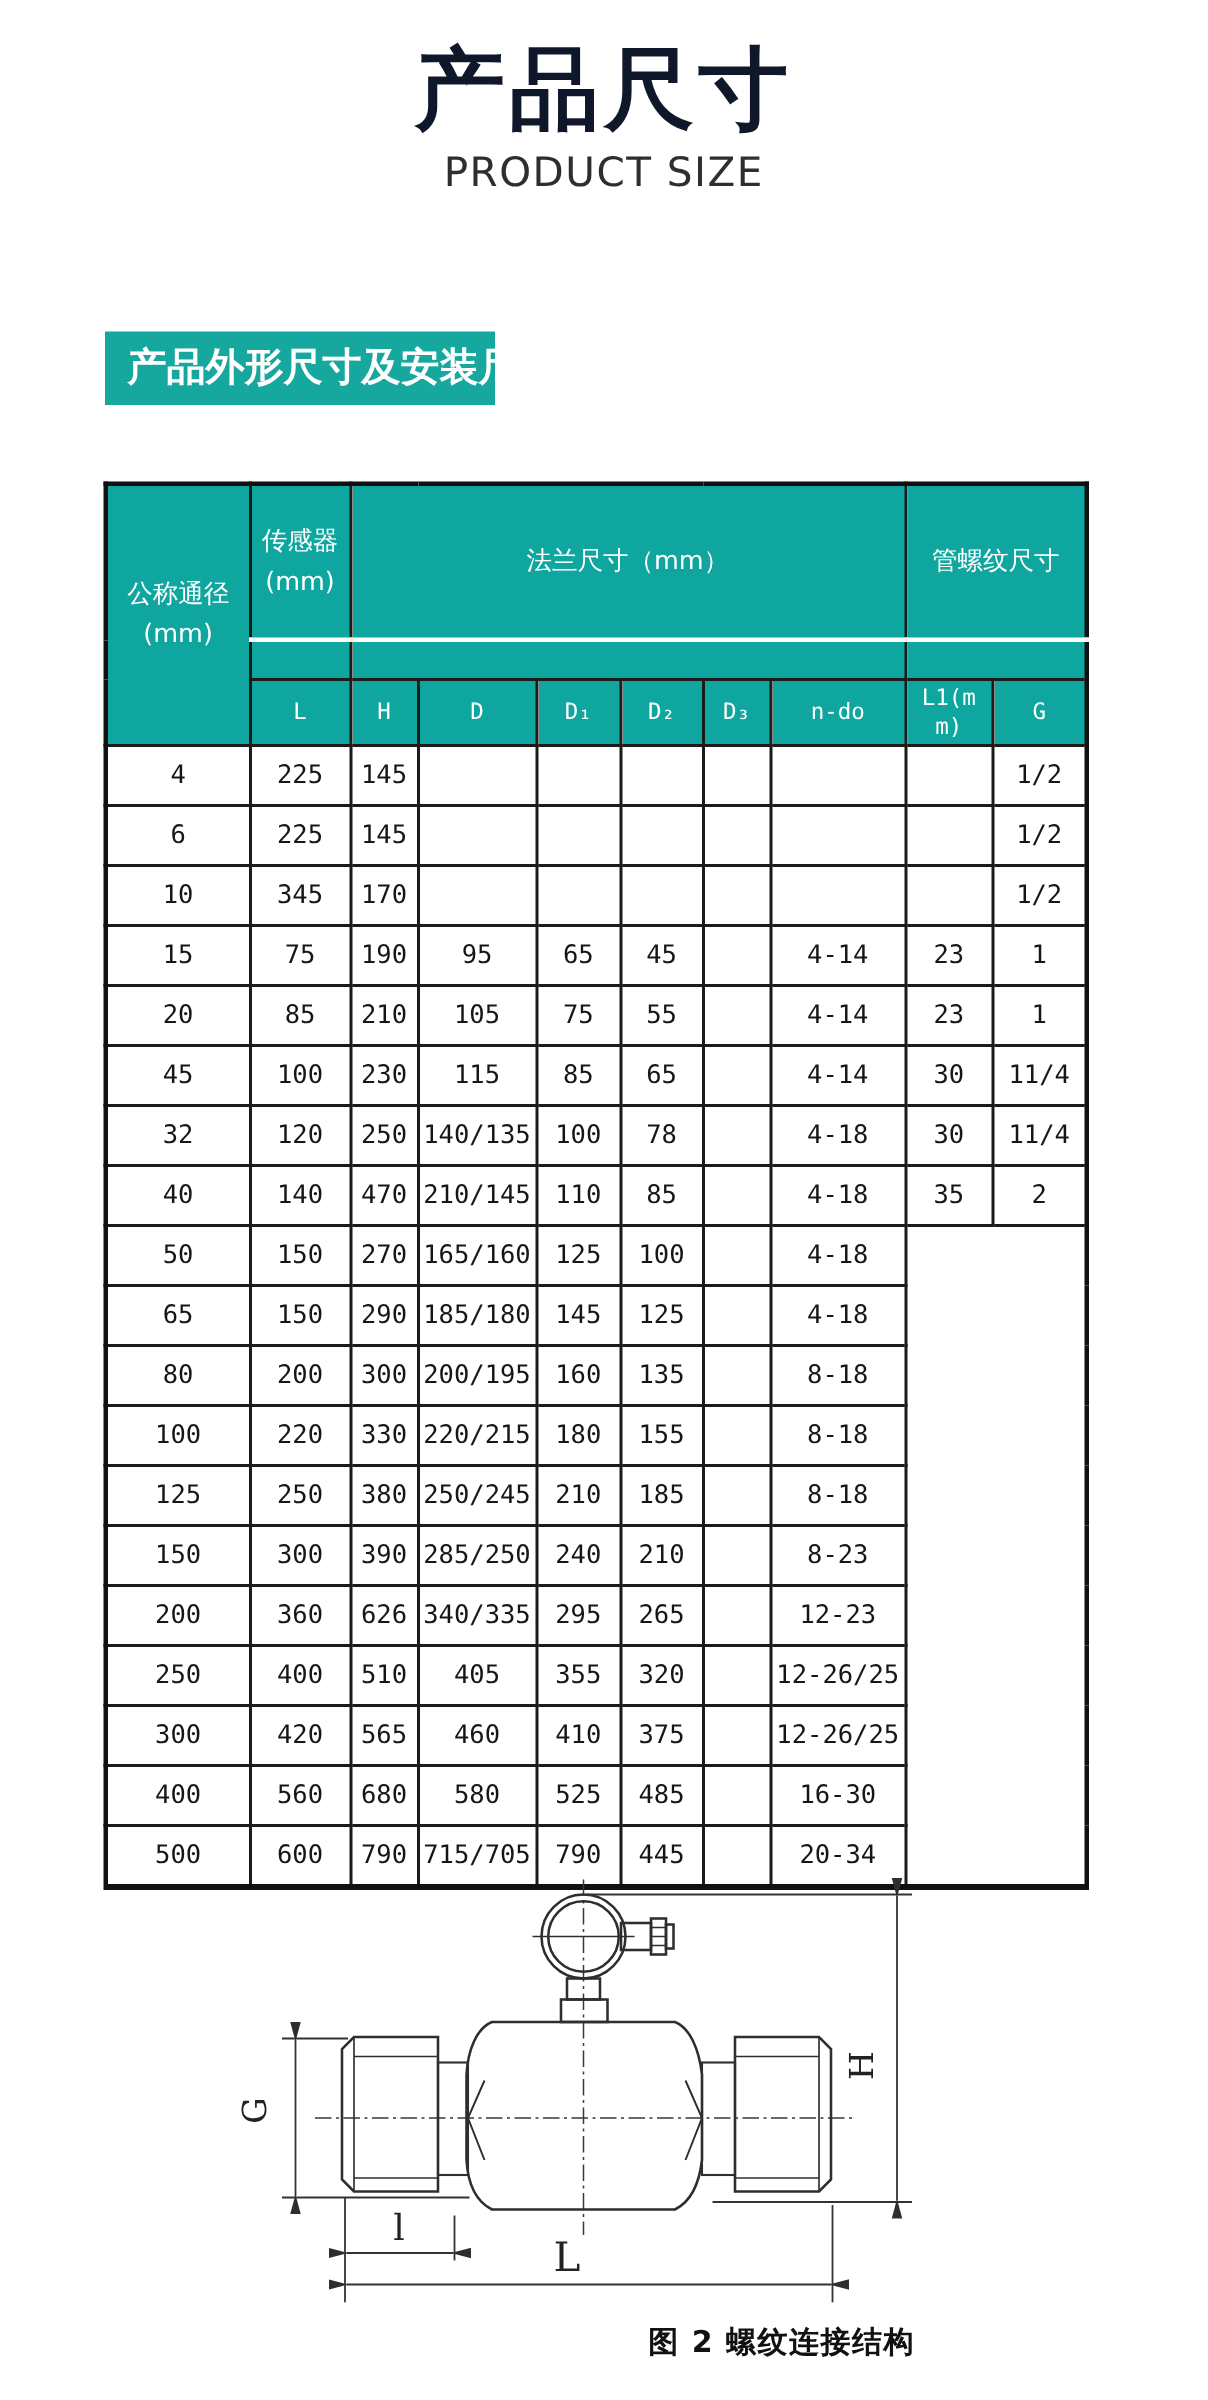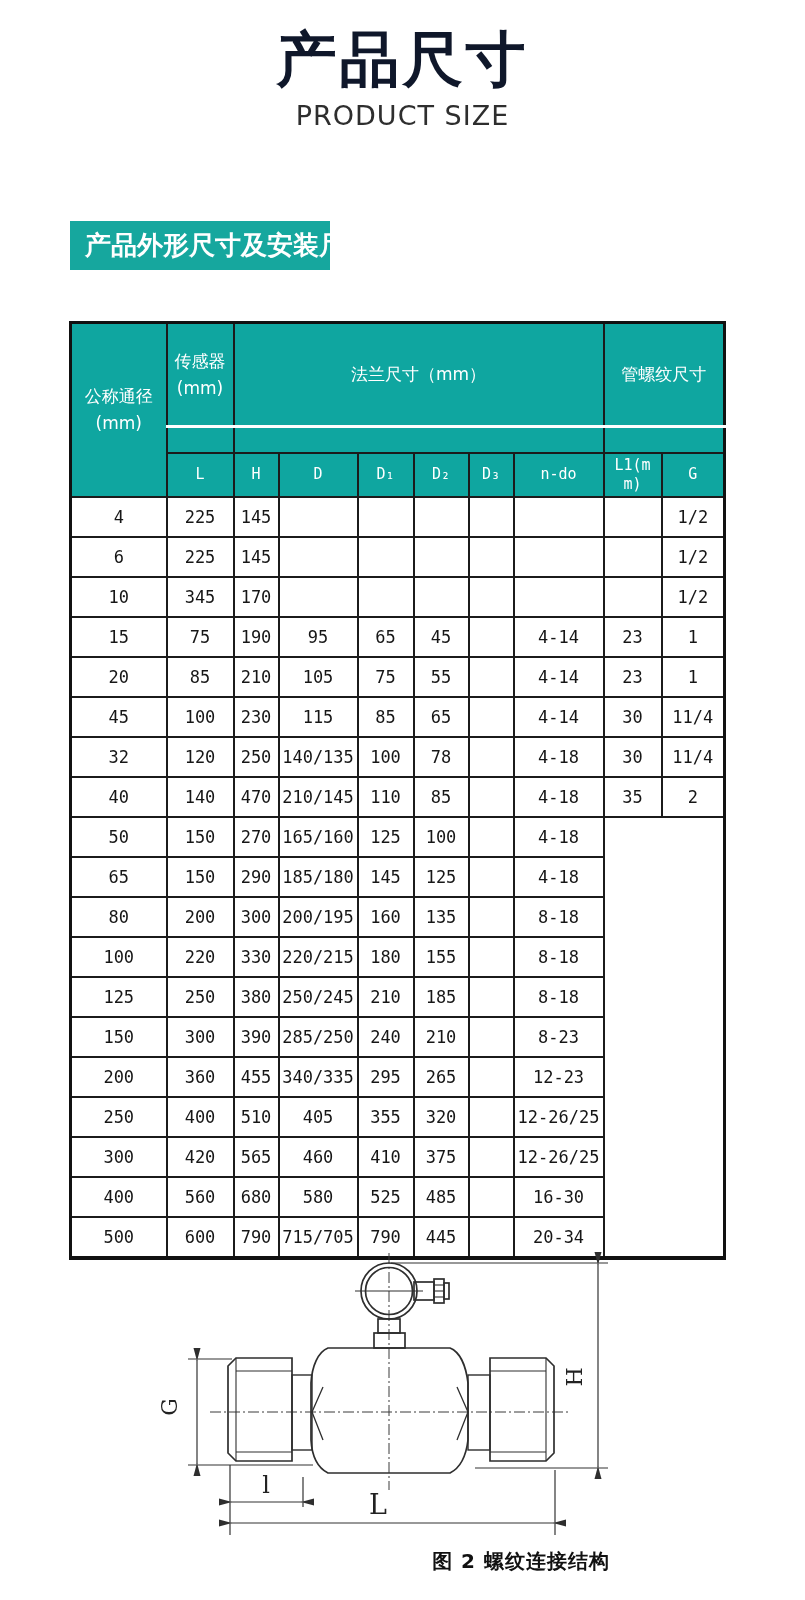--- a/index.html
+++ b/index.html
@@ -258,21 +258,21 @@
         <td>390</td>
         <td>285/250</td>
         <td>240</td>
         <td>210</td>
         <td></td>
         <td>8-23</td>
       </tr>
       <tr>
         <td>200</td>
         <td>360</td>
-        <td>455</td>
+        <td>626</td>
         <td>340/335</td>
         <td>295</td>
         <td>265</td>
         <td></td>
         <td>12-23</td>
       </tr>
       <tr>
         <td>250</td>
         <td>400</td>
         <td>510</td>

